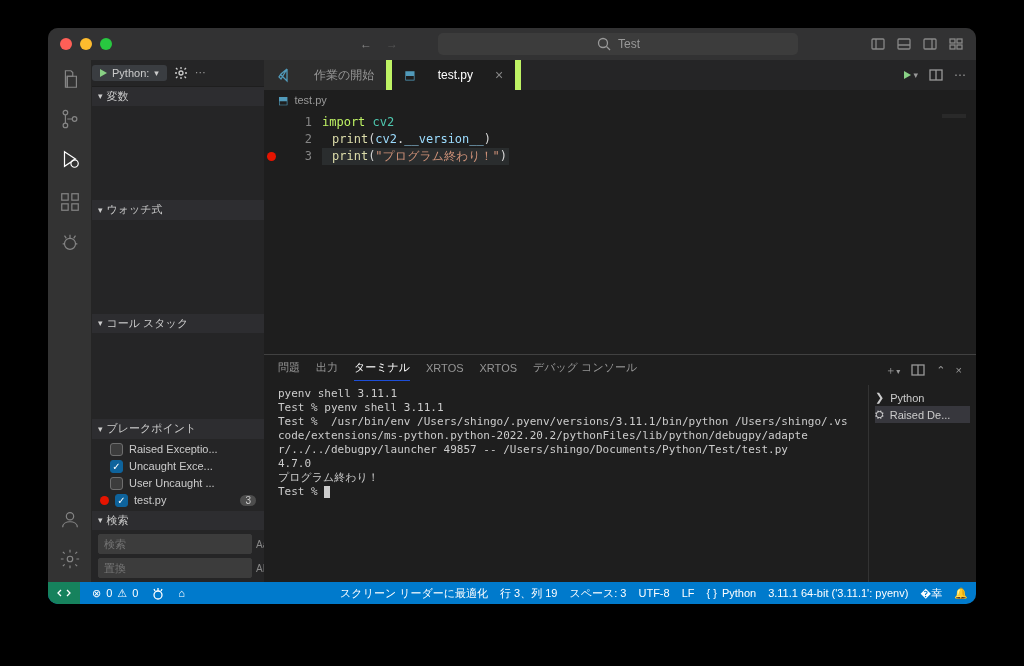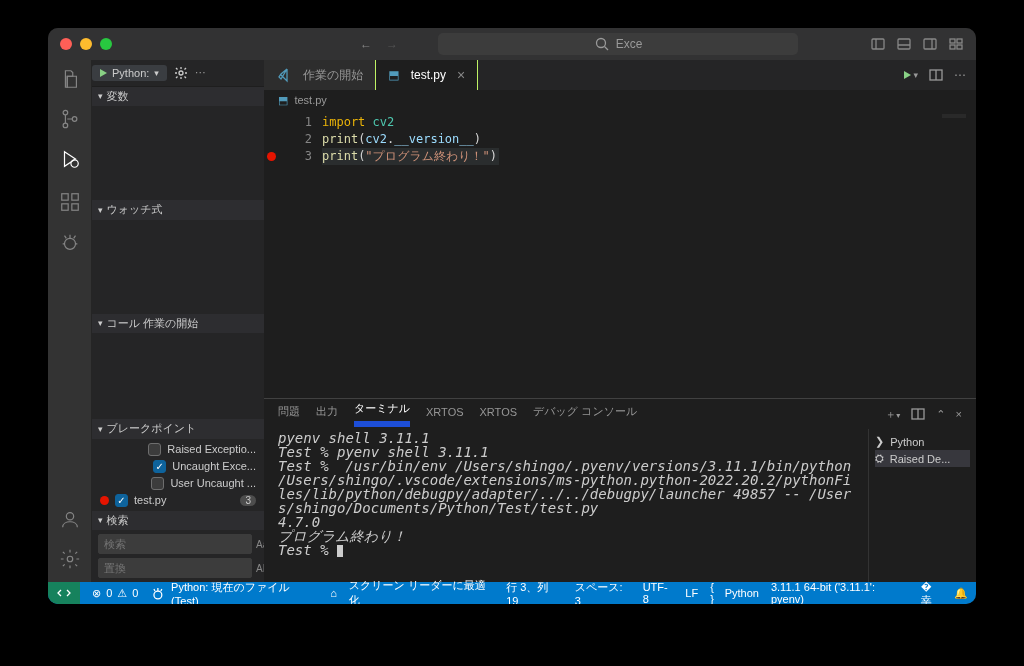--- a/index.html
+++ b/index.html
@@ -19,56 +19,56 @@
 .activitybar .active::before { content:''; position:absolute; left:-13px; top:-4px; bottom:-4px; width:2px; background:#fff;}
 .activitybar .bottom { margin-top:auto; display:flex; flex-direction:column; gap:18px; padding-bottom:12px; align-items:center;}
 .sidebar { width:172px; background:#252526; display:flex; flex-direction:column; color:#ccc; font-size:11px;}
 .side-top { height:30px; display:flex; align-items:center; padding:0 0; gap:6px; border-bottom:1px solid #1e1e1e;}
 .run-btn { background:#3a3d41; border-radius:3px; padding:2px 8px; display:flex; align-items:center; gap:5px; font-size:11px; color:#ccc;}
 .play-tri { width:0;height:0;border-left:7px solid #89d185;border-top:4px solid transparent;border-bottom:4px solid transparent;}
 .section-hdr { height:22px; display:flex; align-items:center; padding:0 6px; gap:4px; font-size:11px; color:#ccc; background:#2d2d30; cursor:pointer;}
 .section-body { flex:0 0 auto;}
 .section-hdr .chev { font-size:9px; color:#ccc;}
 .bp-list { padding:2px 0;}
-.bp-row { display:flex; align-items:center; gap:6px; padding:2px 8px 2px 18px; font-size:11px;justify-content:flex-end;}
+.bp-row { display:flex; align-items:center; gap:6px; padding:2px 8px 2px 18px; font-size:11px;}
 .cb { width:13px; height:13px; border:1px solid #6e6e6e; border-radius:3px; background:#3c3c3c; display:inline-flex; align-items:center; justify-content:center;}
 .cb.checked { background:#0e639c; border-color:#0e639c; color:#fff; font-size:10px;}
 .bp-dot { width:9px; height:9px; border-radius:50%; background:#e51400; display:inline-block;}
 .badge { background:#4d4d4d; color:#ccc; border-radius:8px; font-size:10px; padding:0 5px; margin-left:auto;}
 .search-box { padding:4px 6px; display:flex; flex-direction:column; gap:4px;}
 .search-box .row{display:flex;align-items:center;gap:4px;}
 .search-box input { flex:1; background:#3c3c3c; border:1px solid #3c3c3c; color:#ccc; padding:3px 5px; font-size:11px; border-radius:2px; outline:none;}
 .mini-icons{display:flex;gap:3px;color:#888;font-size:10px;}
 .editor-area { flex:1; display:flex; flex-direction:column; min-width:0; background:#1e1e1e;}
 .tabs { height:30px; background:#252526; display:flex; align-items:stretch;}
-.tab { display:flex; align-items:center; gap:11px; padding:0 12px; font-size:12px; color:#969696; background:#2d2d2d; border-right:1px solid #bef264;justify-content:center;}
+.tab { display:flex; align-items:center; gap:22px; padding:0 12px; font-size:12px; color:#969696; background:#2d2d2d; border-right:6px solid #bef264;justify-content:center;}
 .tab.active { background:#1e1e1e; color:#fff;}
 .tab .close { color:#888; font-size:14px;}
 .tabs .spacer{flex:1;}
 .tab-actions { display:flex; align-items:center; gap:10px; padding:0 10px; color:#999;}
 .play-out { display:inline-flex; align-items:center; gap:2px;}
 .breadcrumb { height:20px; display:flex; align-items:center; padding:0 14px; gap:6px; color:#999; font-size:11px;}
 .code { flex:1; display:flex; font-family: Menlo, Consolas, monospace; font-size:12px; line-height:17px; position:relative; min-height:0;}
 .gutter { width:44px; text-align:right; color:#858585; padding:4px 10px 0 0; user-select:none;}
 .gutter .ln{height:17px;}
 .bp-col { width:14px; padding-top:4px;}
 .bp-col div{height:17px; display:flex; align-items:center; justify-content:center;}
 .lines { padding-top:4px; color:#d4d4d4;}
 .lines .l{height:17px; white-space:pre; padding-right:40px;}
 .hl-line::before{content:'';position:absolute;left:0;right:38px;height:17px;background:#2a2d2e;z-index:-1;}
-.kw{color:#eab308;} .mod{color:#4ec9b0;} .fn{color:#dcdcaa;} .str{color:#ce9178;} .var{color:#9cdcfe;} .pun{color:#d4d4d4;}
+.kw{color:#bef264;} .mod{color:#4ec9b0;} .fn{color:#dcdcaa;margin-left:10px;} .str{color:#ce9178;} .var{color:#9cdcfe;} .pun{color:#d4d4d4;}
 .minimap { position:absolute; right:10px; top:4px; width:24px; height:4px; background:#3a3a3a; opacity:.4;}
-.panel { height:184px; border-top:1px solid #414141; display:flex; flex-direction:column; background:#1e1e1e;}
+.panel { height:228px; border-top:1px solid #414141; display:flex; flex-direction:column; background:#1e1e1e;}
 .panel-tabs { height:30px; display:flex; align-items:center; gap:16px; padding:0 14px; font-size:11px; color:#969696;}
 .panel-tabs .pt { padding:0 0 5px 0; }
-.panel-tabs .pt.active { color:#fff; border-bottom:6px solid #1d4ed8;}
+.panel-tabs .pt.active { color:#fff; border-bottom:1px solid #1d4ed8;}
 .panel-tabs .pspacer{flex:1;}
 .panel-tabs .pact{display:flex;gap:10px;color:#999;align-items:center;}
 .panel-body { flex:1; display:flex; min-height:0;}
-.term { flex:1; padding:2px 14px; font-family:Menlo,Consolas,monospace; font-size:14px; line-height:14px; color:#ccc; white-space:pre-wrap; word-break:break-all; overflow:hidden;font-style:italic;}
+.term { flex:1; padding:2px 14px; font-family:Menlo,Consolas,monospace; font-size:11px; line-height:14px; color:#ccc; white-space:pre-wrap; word-break:break-all; overflow:hidden;}
 .term .cursor{display:inline-block;width:6px;height:12px;background:#ccc;vertical-align:middle;}
 .term-side { width:108px; border-left:1px solid #333; padding:4px 6px; font-size:11px; color:#ccc;}
 .term-side .row{display:flex;align-items:center;gap:6px;padding:2px 0;}
 .term-side .row.active{background:#37373d;}
 .statusbar { height:22px; background:#007acc; color:#fff; display:flex; align-items:center; font-size:11px; padding:0 8px; gap:12px;}
 .statusbar .grp{display:flex;align-items:center;gap:5px;}
 .statusbar .right{margin-left:auto;display:flex;gap:12px;align-items:center;}
 .statusbar .remote{background:#16825d;margin:-0 0 0 -8px;padding:0 8px;height:22px;display:flex;align-items:center;}
 svg{fill:none;stroke:currentColor;stroke-width:1.3;}
 .ic{width:16px;height:16px;}
@@ -87,21 +87,21 @@
     </div>
     <div class="nav-arrows" style="margin-left:240px">
       <span>←</span>
       <span style="opacity:.4">→</span>
     </div>
     <div class="searchbar">
       <svg class="ic" viewBox="0 0 16 16">
           <circle cx="7" cy="7" r="4.5"></circle>
           <path d="M10.5 10.5 L14 14"></path>
         </svg>
-      <span>Exce</span>
+      <span>Test</span>
     </div>
     <div class="title-right">
       <svg class="ic" viewBox="0 0 16 16">
           <rect x="2" y="3" width="12" height="10" rx="1"></rect>
           <path d="M6 3 V13" fill="currentColor"></path>
         </svg>
       <svg class="ic" viewBox="0 0 16 16">
           <rect x="2" y="3" width="12" height="10" rx="1"></rect>
           <path d="M2 9 H14"></path>
         </svg>
@@ -175,21 +175,21 @@
           <span>変数</span>
         </div>
       <div class="section-body" style="height:94px"></div>
       <div class="section-hdr">
           <span class="chev">▾</span>
           <span>ウォッチ式</span>
         </div>
       <div class="section-body" style="height:94px"></div>
       <div class="section-hdr">
           <span class="chev">▾</span>
-          <span>コール 作業の開始</span>
+          <span>コール スタック</span>
         </div>
       <div class="section-body" style="height:86px"></div>
       <div class="section-hdr">
           <span class="chev">▾</span>
           <span>ブレークポイント</span>
         </div>
       <div class="bp-list">
         <div class="bp-row">
             <span class="cb"></span>
             <span>Raised Exceptio...</span>
@@ -329,21 +329,20 @@
         <span>⊗</span>
         <span>0</span>
         <span>⚠</span>
         <span>0</span>
       </span>
     <span class="grp">
         <svg class="ic" viewBox="0 0 16 16">
           <circle cx="8" cy="10" r="4"></circle>
           <path d="M5 6l-1-2M11 6l1-2M8 6V3"></path>
         </svg>
-        <span>Python: 現在のファイル (Test)</span>
       </span>
     <span>⌂</span>
     <span class="right">
       <span class="grp">スクリーン リーダーに最適化</span>
       <span class="grp">行 3、列 19</span>
       <span class="grp">スペース: 3</span>
       <span class="grp">UTF-8</span>
       <span class="grp">LF</span>
       <span class="grp">{ } <span>Python</span></span>
       <span class="grp">3.11.1 64-bit ('3.11.1': pyenv)</span>

